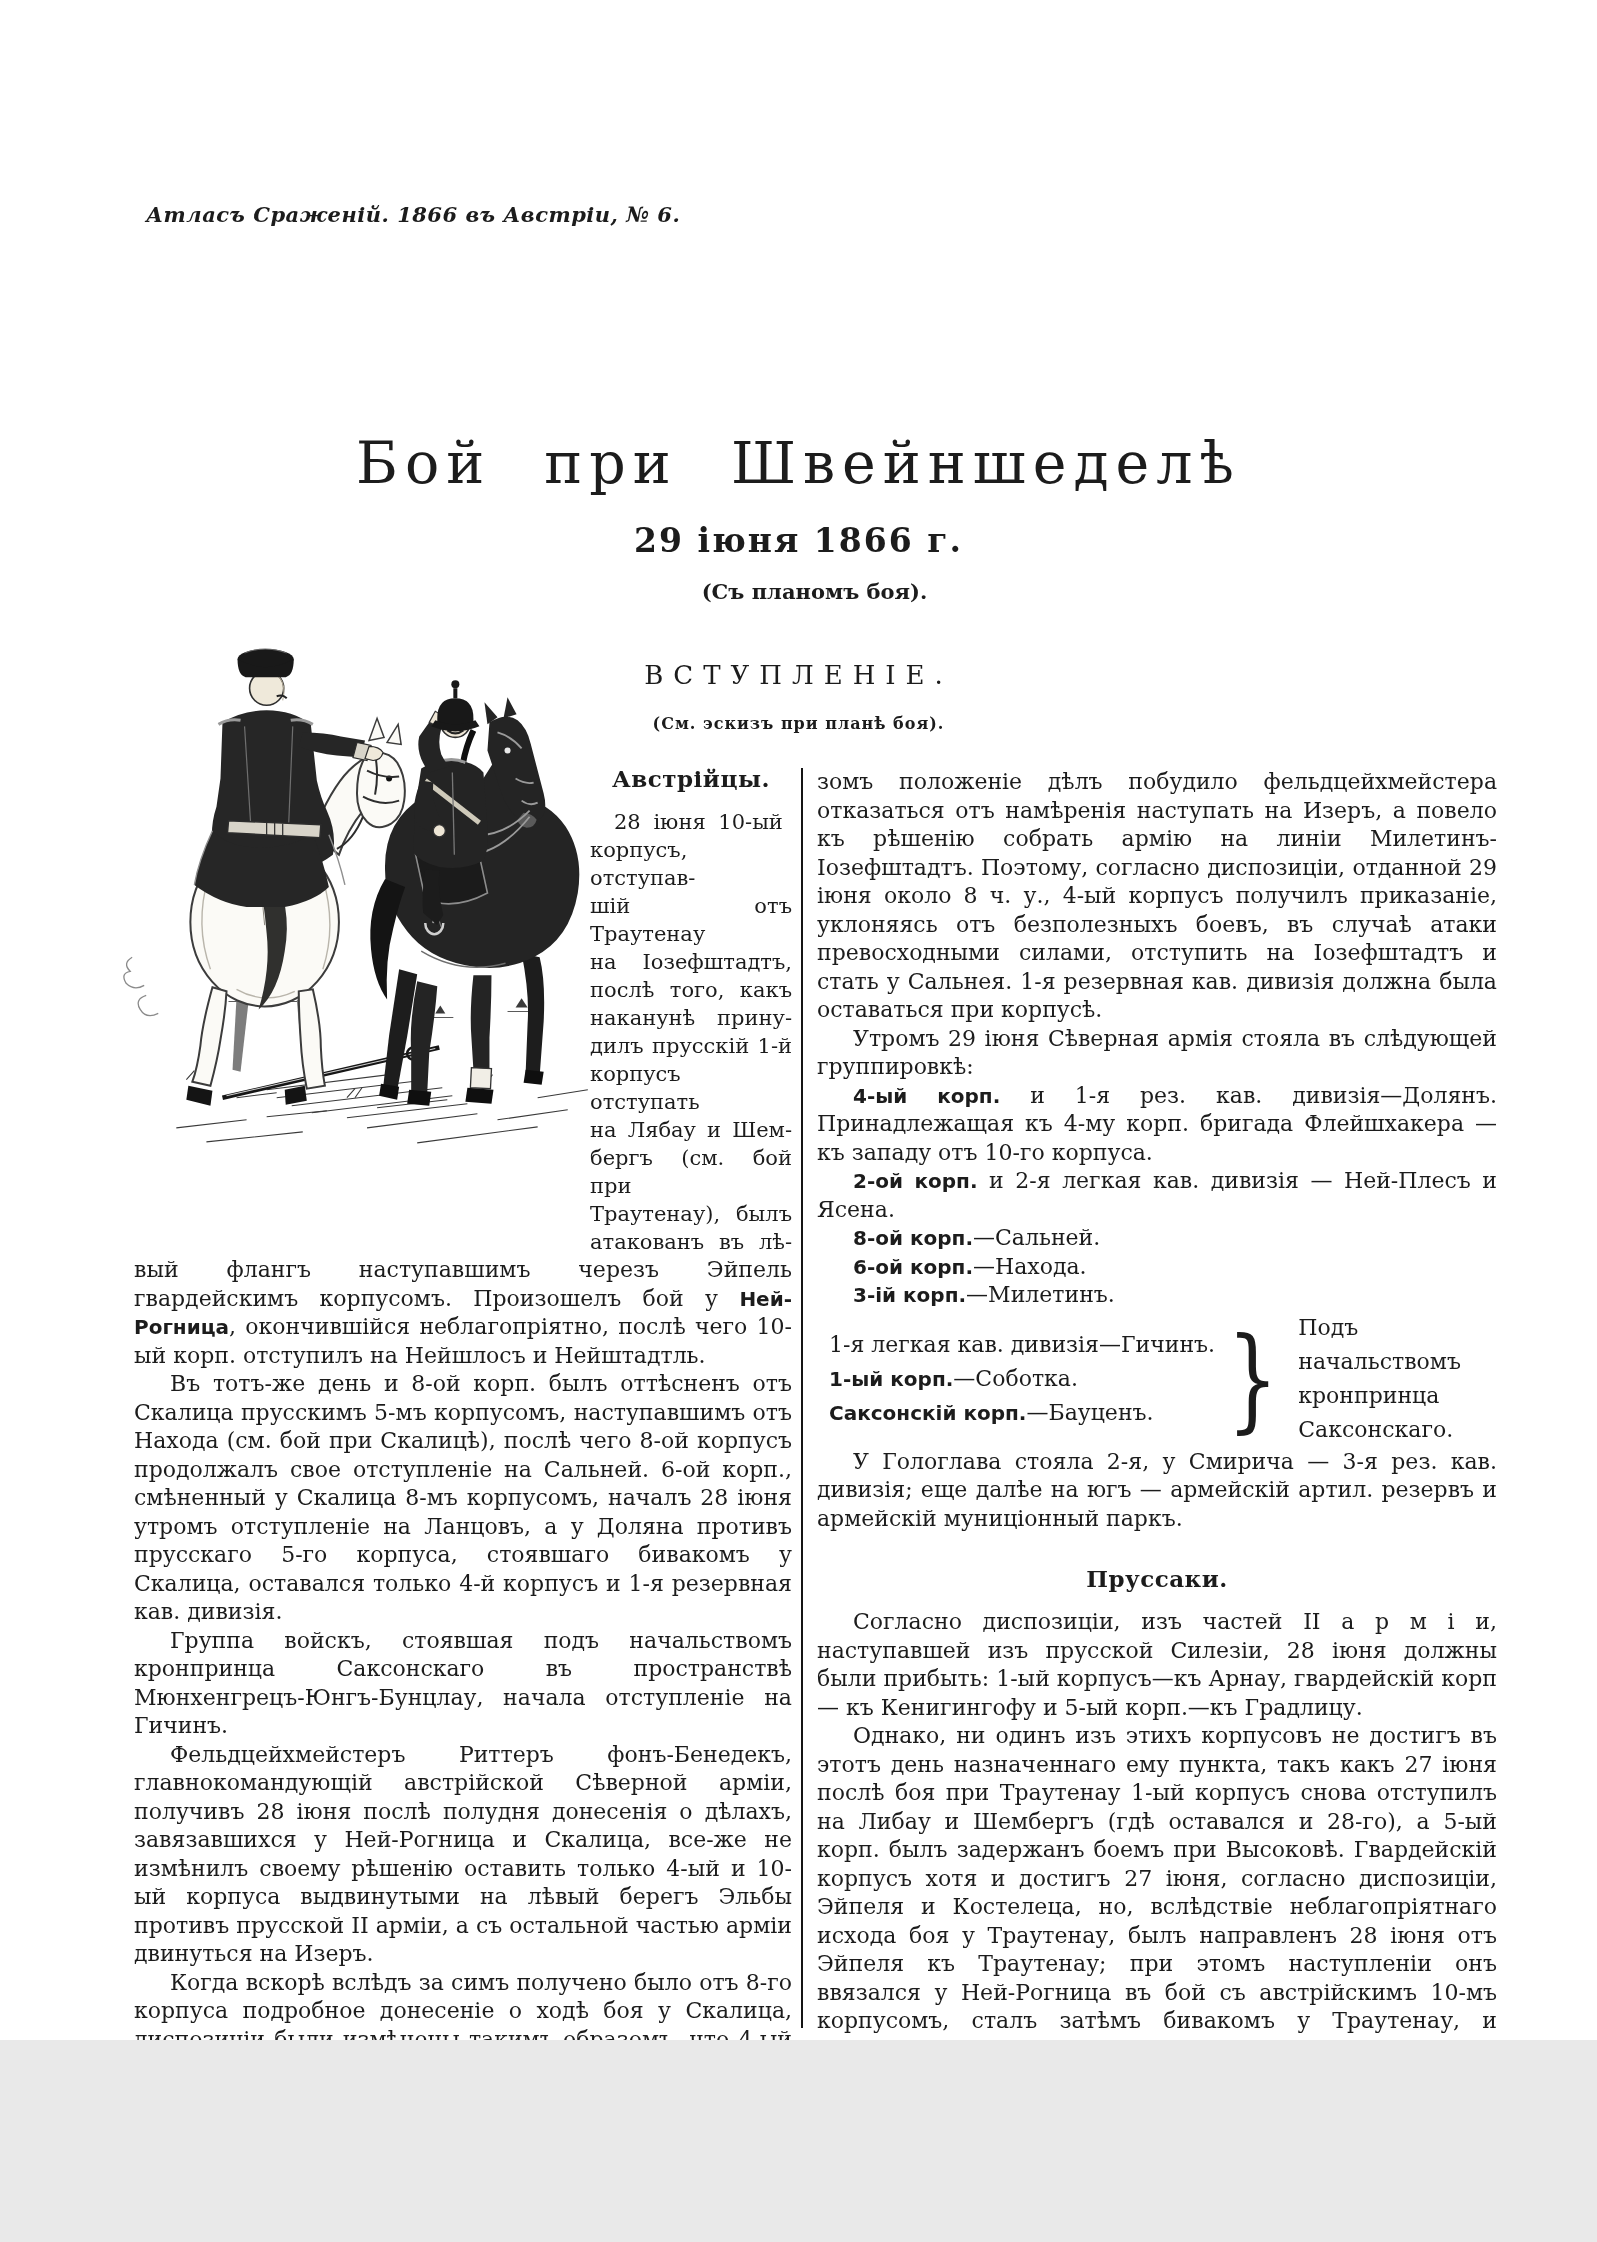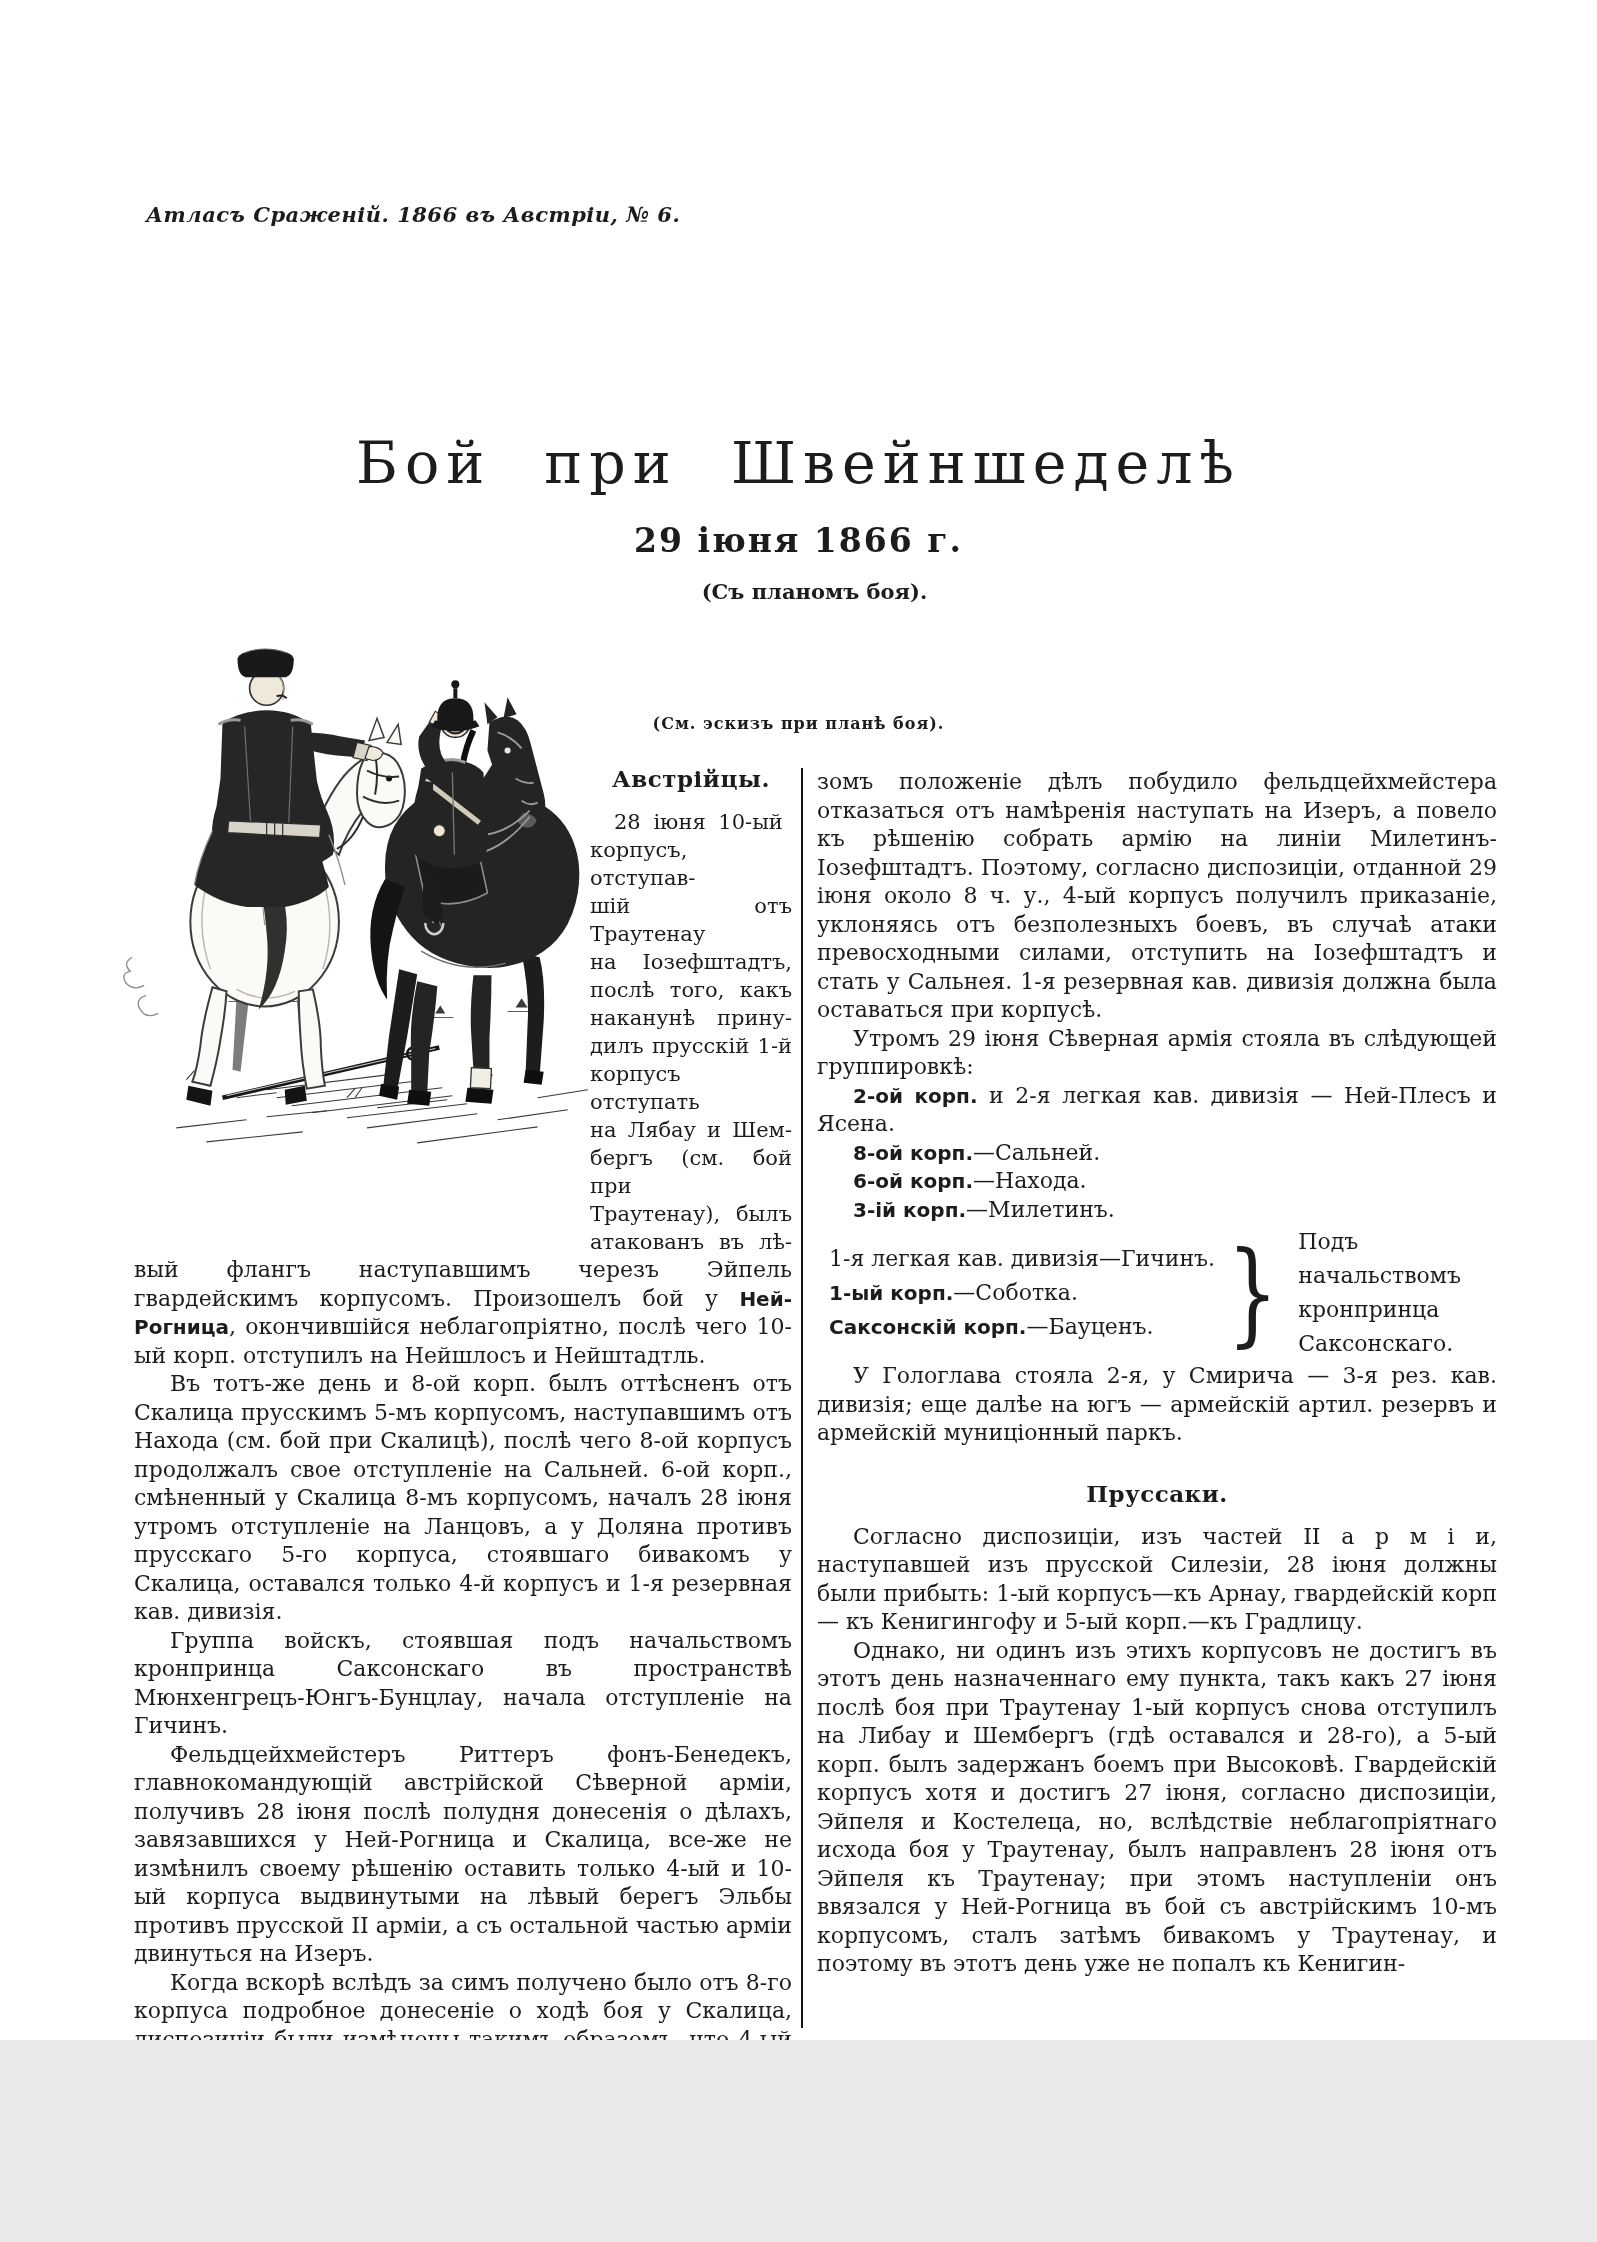--- a/index.html
+++ b/index.html
@@ -67,20 +67,21 @@
 <body>
 
 <div class="page">
 
   <div class="running-head">Атласъ Сраженій. 1866 въ Австріи, № 6.</div>
 
   <h1 class="title">Бой при Швейншеделѣ</h1>
   <div class="date-line">29 іюня 1866 г.</div>
   <div class="plan-note">(Съ планомъ боя).</div>
 
+  <h2 class="section-heading">ВСТУПЛЕНІЕ.</h2>
   <div class="section-note">(См. эскизъ при планѣ боя).</div>
 
   <div class="illustration">
     <svg viewBox="0 0 490 540" xmlns="http://www.w3.org/2000/svg">
 
       <g stroke="#8a8a8a" fill="none" stroke-width="1.3">
         <path d="M16 330 q-10 6 -2 14 q-10 2 -4 12 q8 8 18 2"></path>
         <path d="M30 368 q-12 4 -6 14 q6 10 18 4"></path>
       </g>
 
@@ -237,20 +238,21 @@
     <p class="indent">Въ тотъ-же день и 8-ой корп. былъ оттѣсненъ отъ Скалица прусскимъ 5-мъ корпусомъ, наступавшимъ отъ Находа (см. бой при Скалицѣ), послѣ чего 8-ой корпусъ продолжалъ свое отступленіе на Сальней. 6-ой корп., смѣненный у Скалица 8-мъ корпусомъ, началъ 28 іюня утромъ отступленіе на Ланцовъ, а у Доляна противъ прусскаго 5-го корпуса, стоявшаго бивакомъ у Скалица, оставался только 4-й корпусъ и 1-я резервная кав. дивизія.</p>
     <p class="indent">Группа войскъ, стоявшая подъ начальствомъ кронпринца Саксонскаго въ пространствѣ Мюнхенгрецъ-Юнгъ-Бунцлау, начала отступленіе на Гичинъ.</p>
     <p class="indent">Фельдцейхмейстеръ Риттеръ фонъ-Бенедекъ, главнокомандующій австрійской Сѣверной арміи, получивъ 28 іюня послѣ полудня донесенія о дѣлахъ, завязавшихся у Ней-Рогница и Скалица, все-же не измѣнилъ своему рѣшенію оставить только 4-ый и 10-ый корпуса выдвинутыми на лѣвый берегъ Эльбы противъ прусской II арміи, а съ остальной частью арміи двинуться на Изеръ.</p>
     <p class="indent">Когда вскорѣ вслѣдъ за симъ получено было отъ 8-го корпуса подробное донесеніе о ходѣ боя у Скалица, диспозиціи были измѣнены такимъ образомъ, что 4-ый и 10-ый корпуса составили арьергардъ арміи, наступавшей на Гичинъ. 10-ый корпусъ долженъ былъ предварительно отступить на 4-й корпусъ. Къ вечеру начальство арміи получило также извѣстіе о неблагопріятномъ исходѣ боя у Ней-Рогница. Измѣнившееся такимъ обра-</p>
   </div>
 
   <div class="col-right">
     <p>зомъ положеніе дѣлъ побудило фельдцейхмейстера отказаться отъ намѣренія наступать на Изеръ, а повело къ рѣшенію собрать армію на линіи Милетинъ-Іозефштадтъ. Поэтому, согласно диспозиціи, отданной 29 іюня около 8 ч. у., 4-ый корпусъ получилъ приказаніе, уклоняясь отъ безполезныхъ боевъ, въ случаѣ атаки превосходными силами, отступить на Іозефштадтъ и стать у Сальнея. 1-я резервная кав. дивизія должна была оставаться при корпусѣ.</p>
     <p class="indent">Утромъ 29 іюня Сѣверная армія стояла въ слѣдующей группировкѣ:</p>
 
+    <p class="li"><b class="grot">4-ый корп.</b><span> и 1-я рез. кав. дивизія—Долянъ. Принадлежащая къ 4-му корп. бригада Флейшхакера — къ западу отъ 10-го корпуса.</span></p>
     <p class="li"><b class="grot">2-ой корп.</b><span> и 2-я легкая кав. дивизія — Ней-Плесъ и Ясена.</span></p>
     <p class="li"><b class="grot">8-ой корп.</b><span>—Сальней.</span></p>
     <p class="li"><b class="grot">6-ой корп.</b><span>—Находа.</span></p>
     <p class="li"><b class="grot">3-ій корп.</b><span>—Милетинъ.</span></p>
 
     <div class="brace-group">
       <div class="brace-items">
         <div class="row"><b class="grot"></b><span>1-я легкая кав. дивизія—Гичинъ.</span></div>
         <div class="row"><b class="grot">1-ый корп.</b><span>—Соботка.</span></div>
         <div class="row"><b class="grot">Саксонскій корп.</b><span>—Бауценъ.</span></div>

